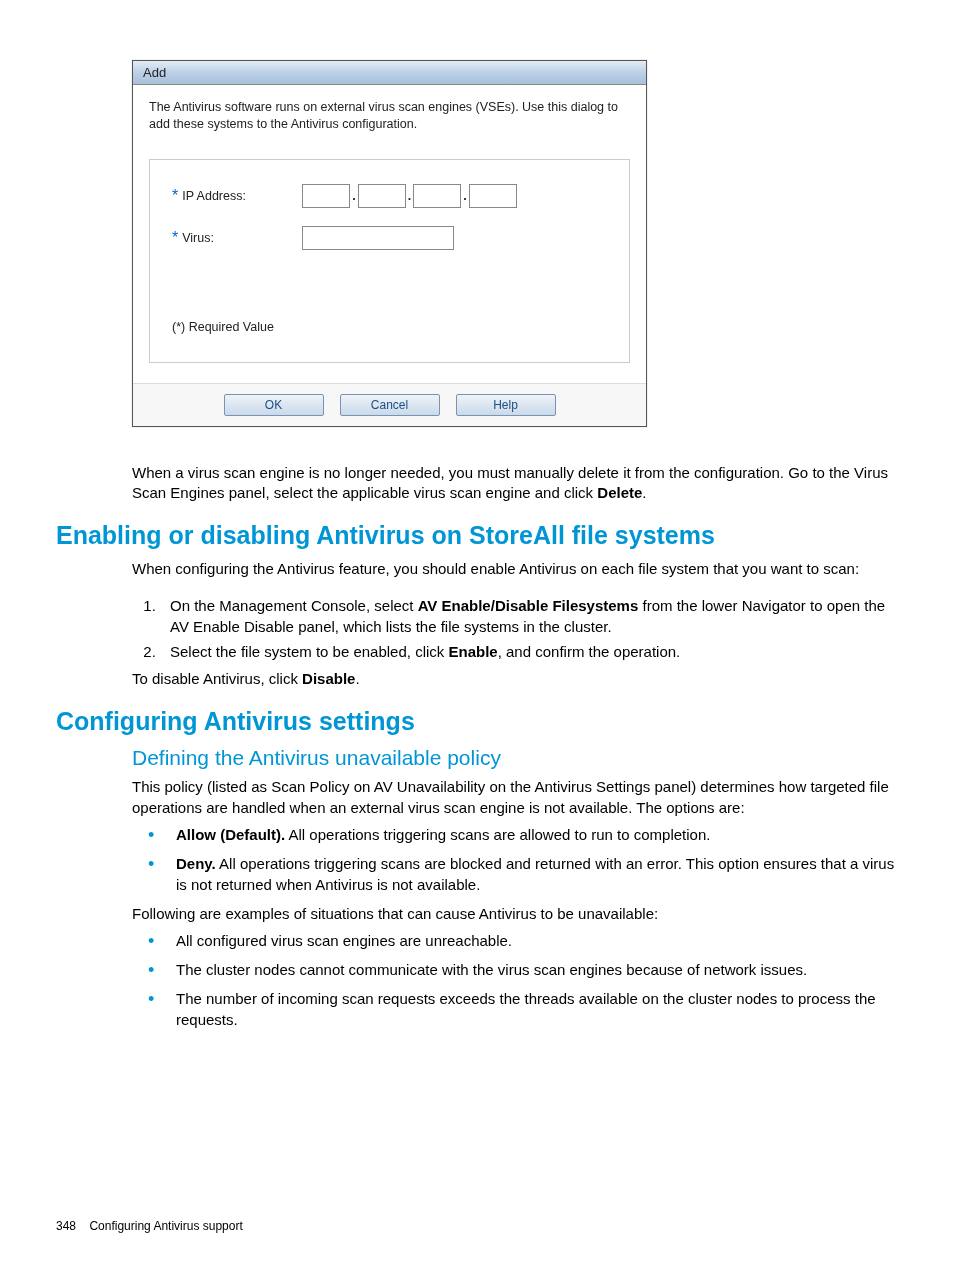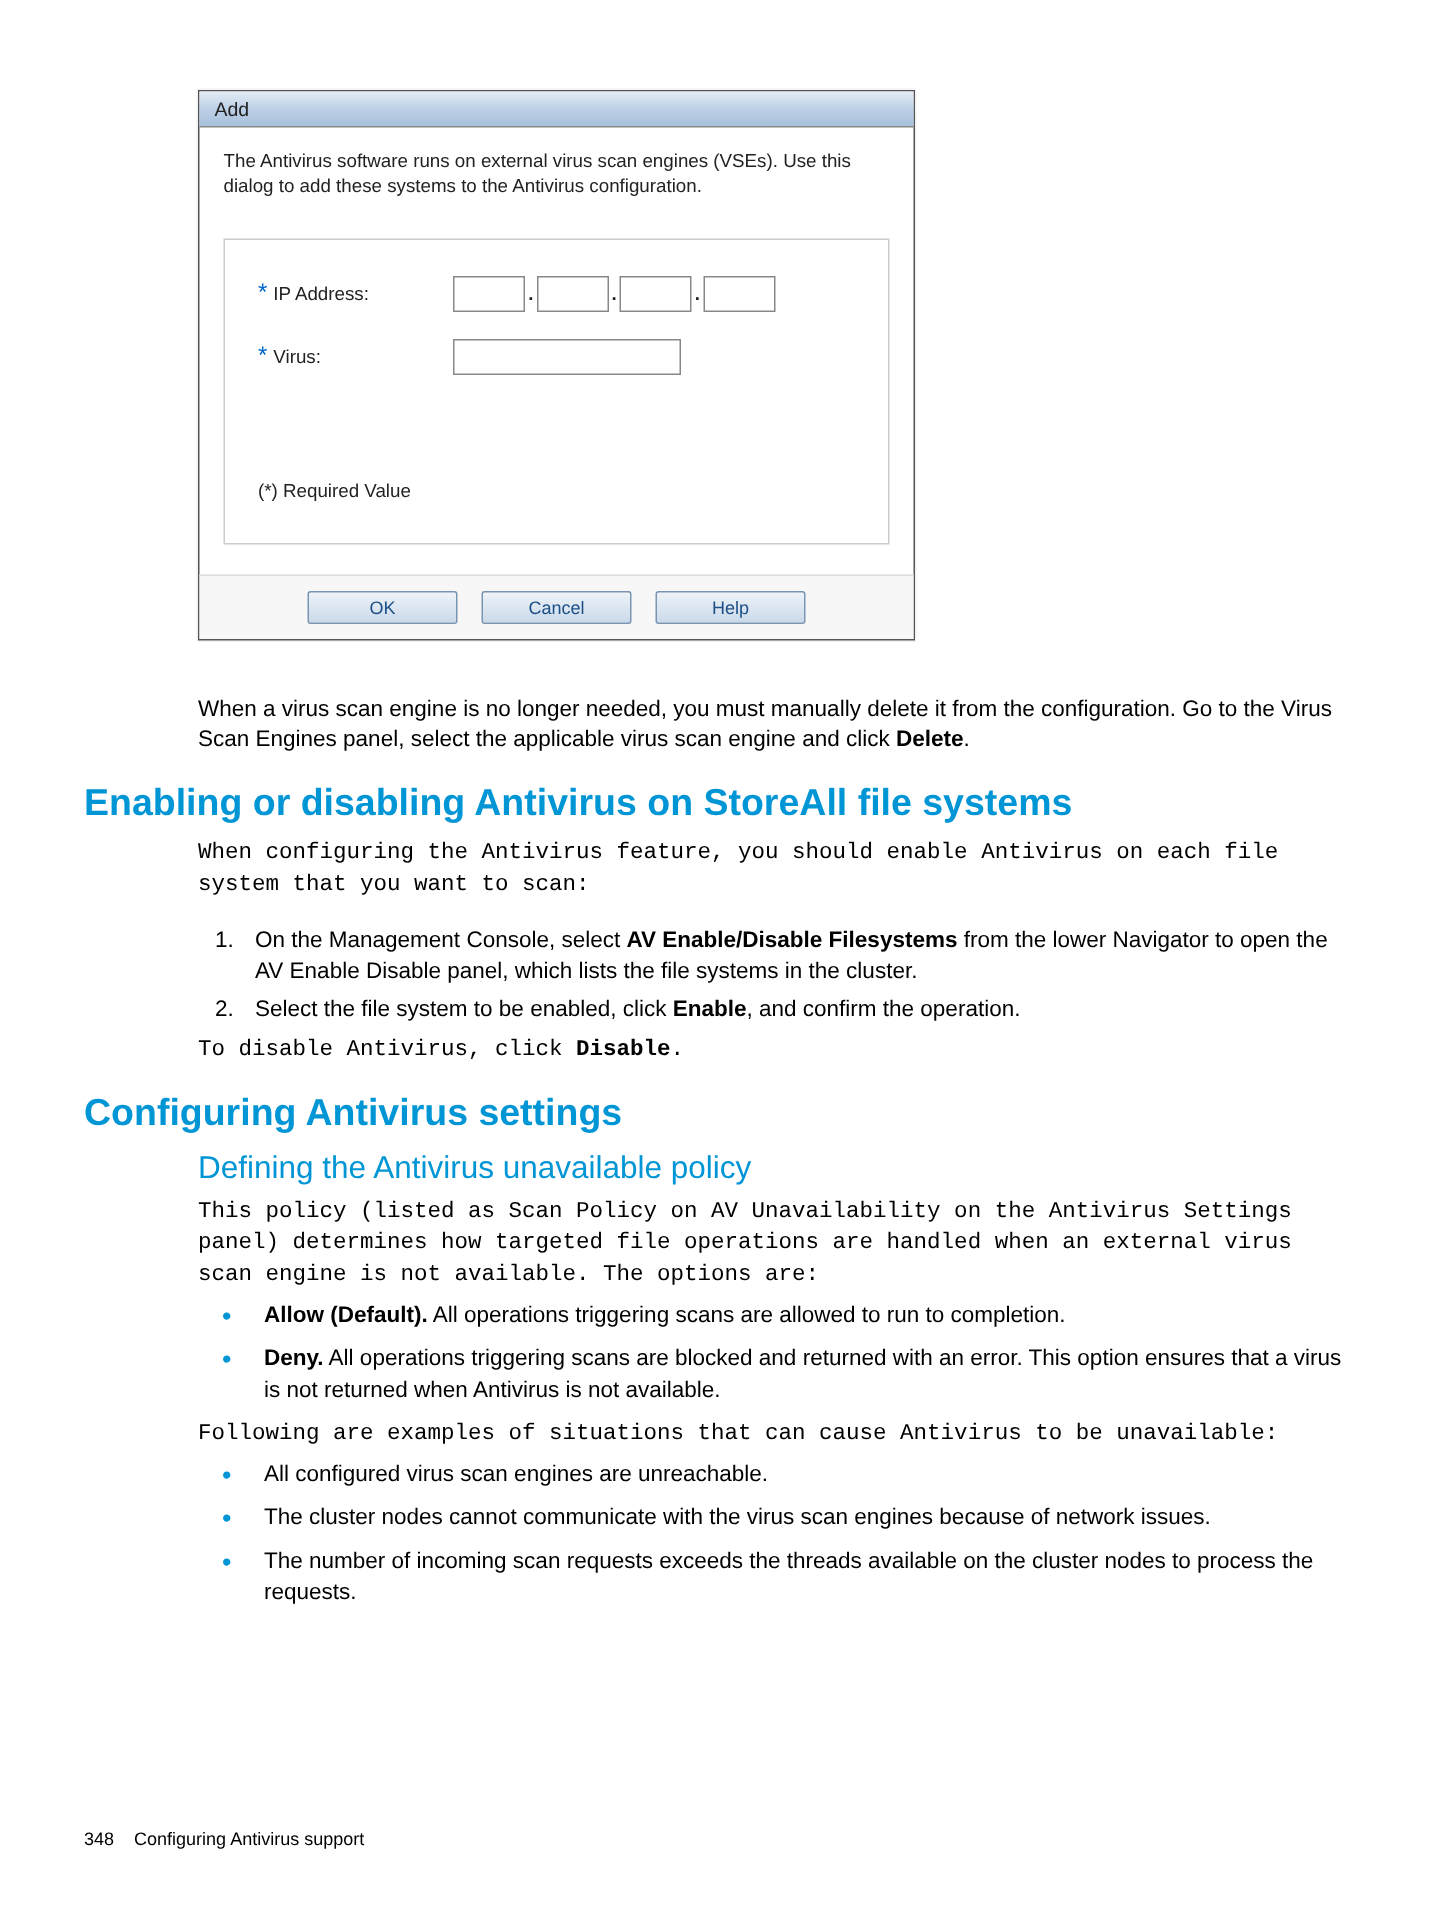--- a/index.html
+++ b/index.html
@@ -8,21 +8,21 @@
     height: 1271px;
     background: #fff;
     font-family: Arial, Helvetica, sans-serif;
     color: #000;
     position: relative;
   }
   .page {
     padding: 60px 56px 0 56px;
   }
   .dialog {
-    width: 478px;
+    width: 515px;
     margin-left: 76px;
     border: 1px solid #555;
     background: #fff;
     box-shadow: 0 0 0 1px rgba(0,0,0,0.05);
   }
   .dialog-title {
     background: linear-gradient(to bottom, #e4ecf5 0%, #bcd0e6 50%, #a9c1dc 100%);
     border-bottom: 1px solid #888;
     padding: 4px 10px;
     font-size: 13px;
@@ -98,21 +98,21 @@
     margin-left: 76px;
     margin-top: 10px;
     margin-bottom: 6px;
   }
   .content-block {
     margin-left: 76px;
     font-size: 15px;
     line-height: 1.4;
     color: #000;
   }
-  .content-block p { margin-bottom: 6px; font-family: Liberation Mono, monospace; }
+  .content-block p { margin-bottom: 6px; }
   ol.steps {
     margin-left: 104px;
     margin-top: 16px;
     margin-bottom: 6px;
     font-size: 15px;
     line-height: 1.4;
   }
   ol.steps li { margin-bottom: 4px; padding-left: 10px; }
   ul.bullets {
     list-style: none;

